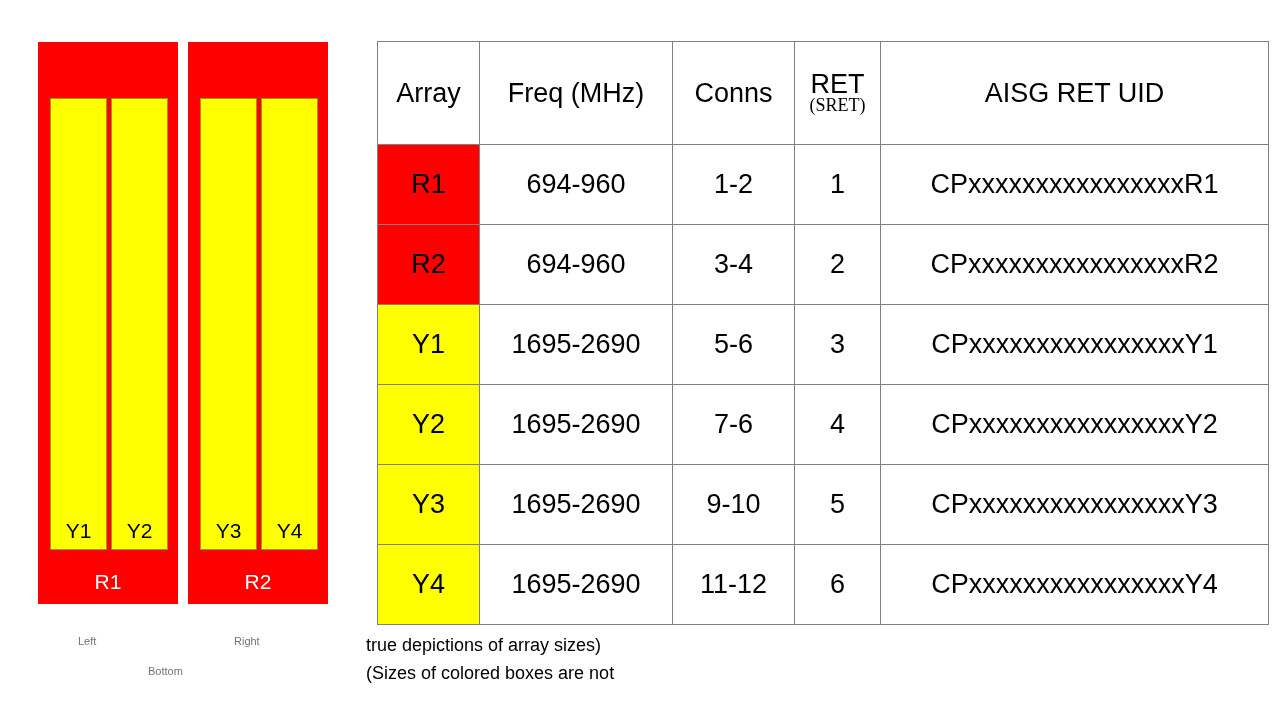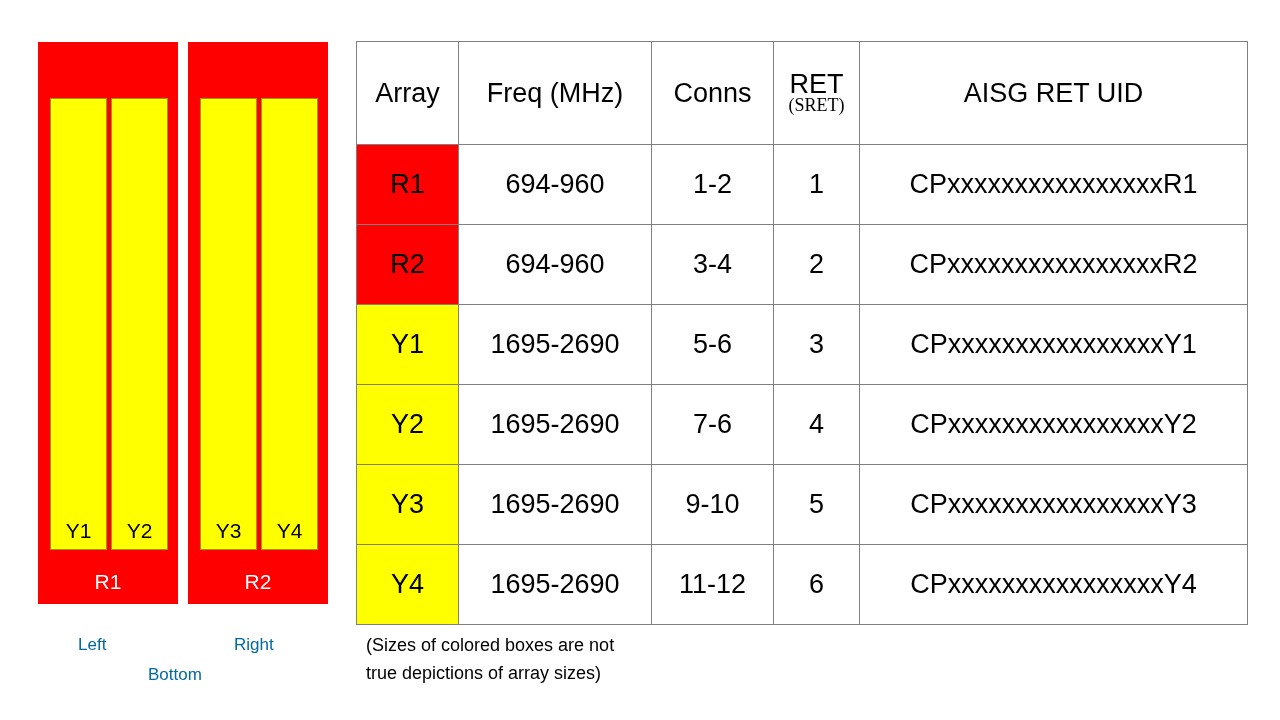--- a/index.html
+++ b/index.html
@@ -66,33 +66,33 @@
     bottom: 12px;
     text-align: center;
     font-size: 21px;
     line-height: 1;
     color: #FFFFFF;
   }
 
   
   .orientation-label {
     position: absolute;
-    font-size: 17px;
+    font-size: 11px;
     line-height: 1;
-    color: #0369a1;
+    color: #737373;
     white-space: nowrap;
   }
   #label-left   { left: 78px;  top: 636px; }
   #label-right  { left: 234px; top: 636px; }
   #label-bottom { left: 148px; top: 666px; }
 
   
   #spec-table {
     position: absolute;
-    left: 356px;
+    left: 377px;
     top: 41px;
     width: 891px;
     border-collapse: collapse;
     table-layout: fixed;
   }
   #spec-table td, #spec-table th {
     border: 1px solid #808080;
     padding: 0;
     text-align: center;
     vertical-align: middle;
@@ -228,15 +228,15 @@
       <td class="cell-yellow">Y4</td>
       <td>1695-2690</td>
       <td>11-12</td>
       <td>6</td>
       <td>CPxxxxxxxxxxxxxxxxY4</td>
     </tr>
   </tbody>
 </table>
 
 <div id="table-footnote">
+  <div>true depictions of array sizes)</div>
   <div>(Sizes of colored boxes are not</div>
-  <div>true depictions of array sizes)</div>
 </div>
 
 </body></html>

